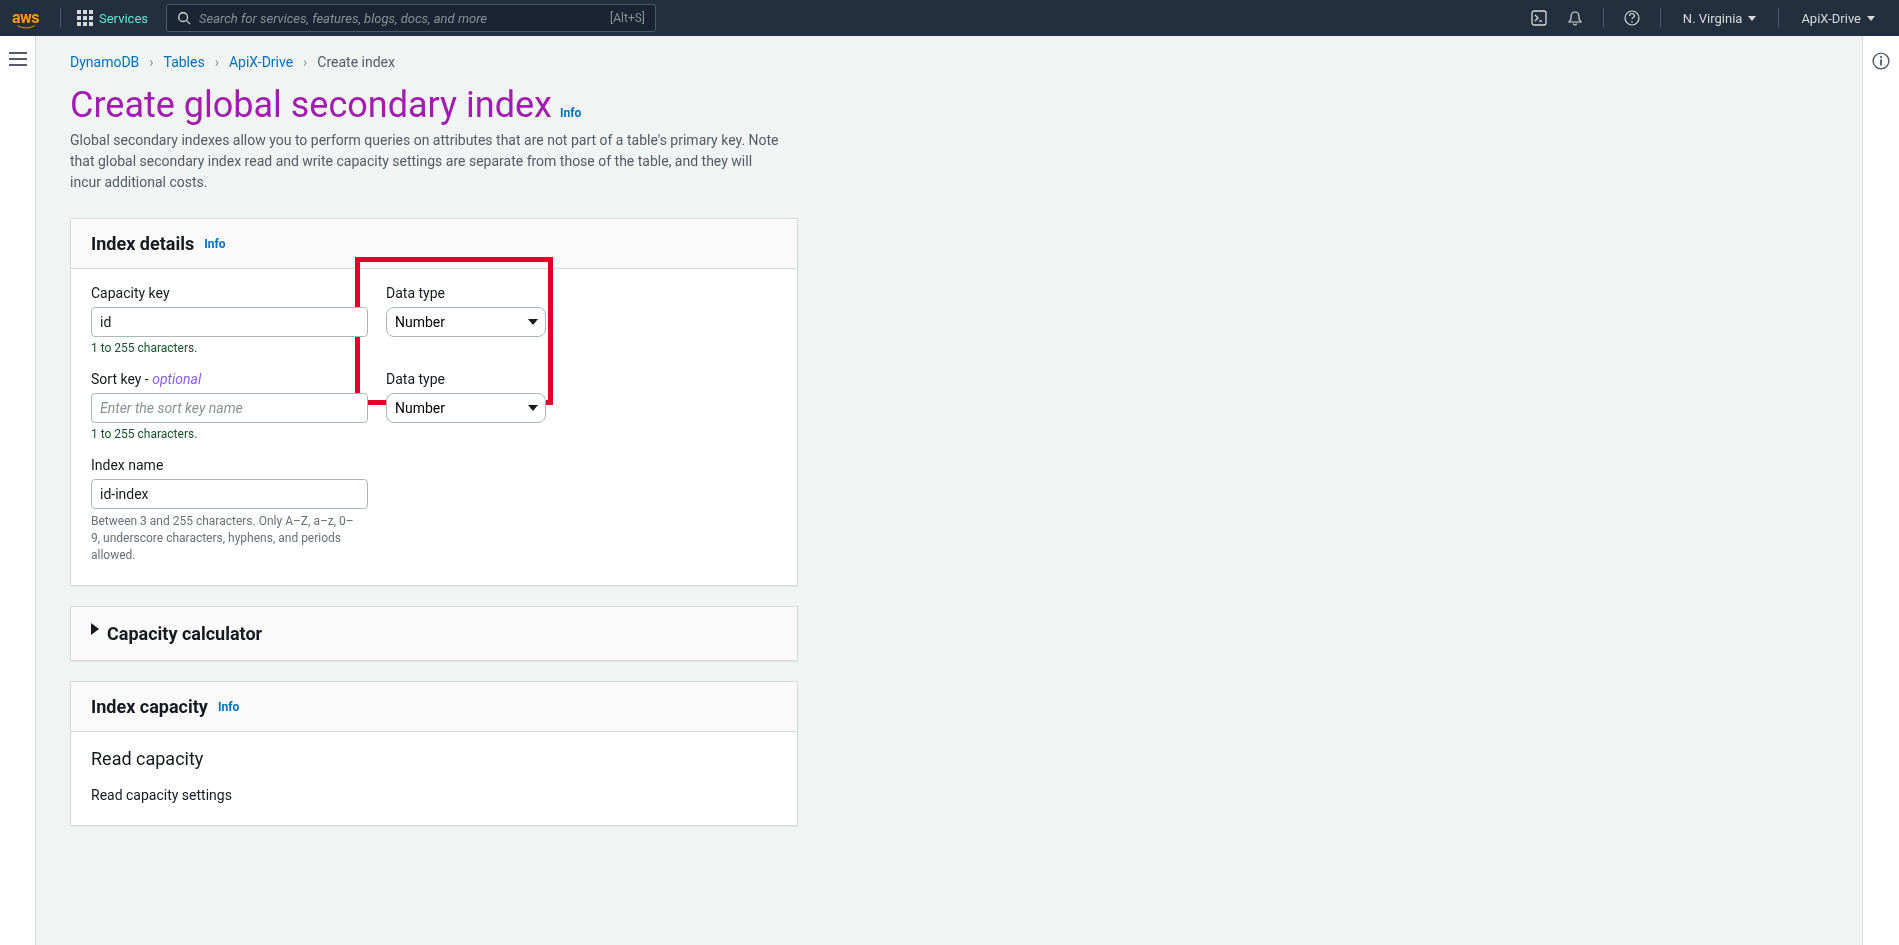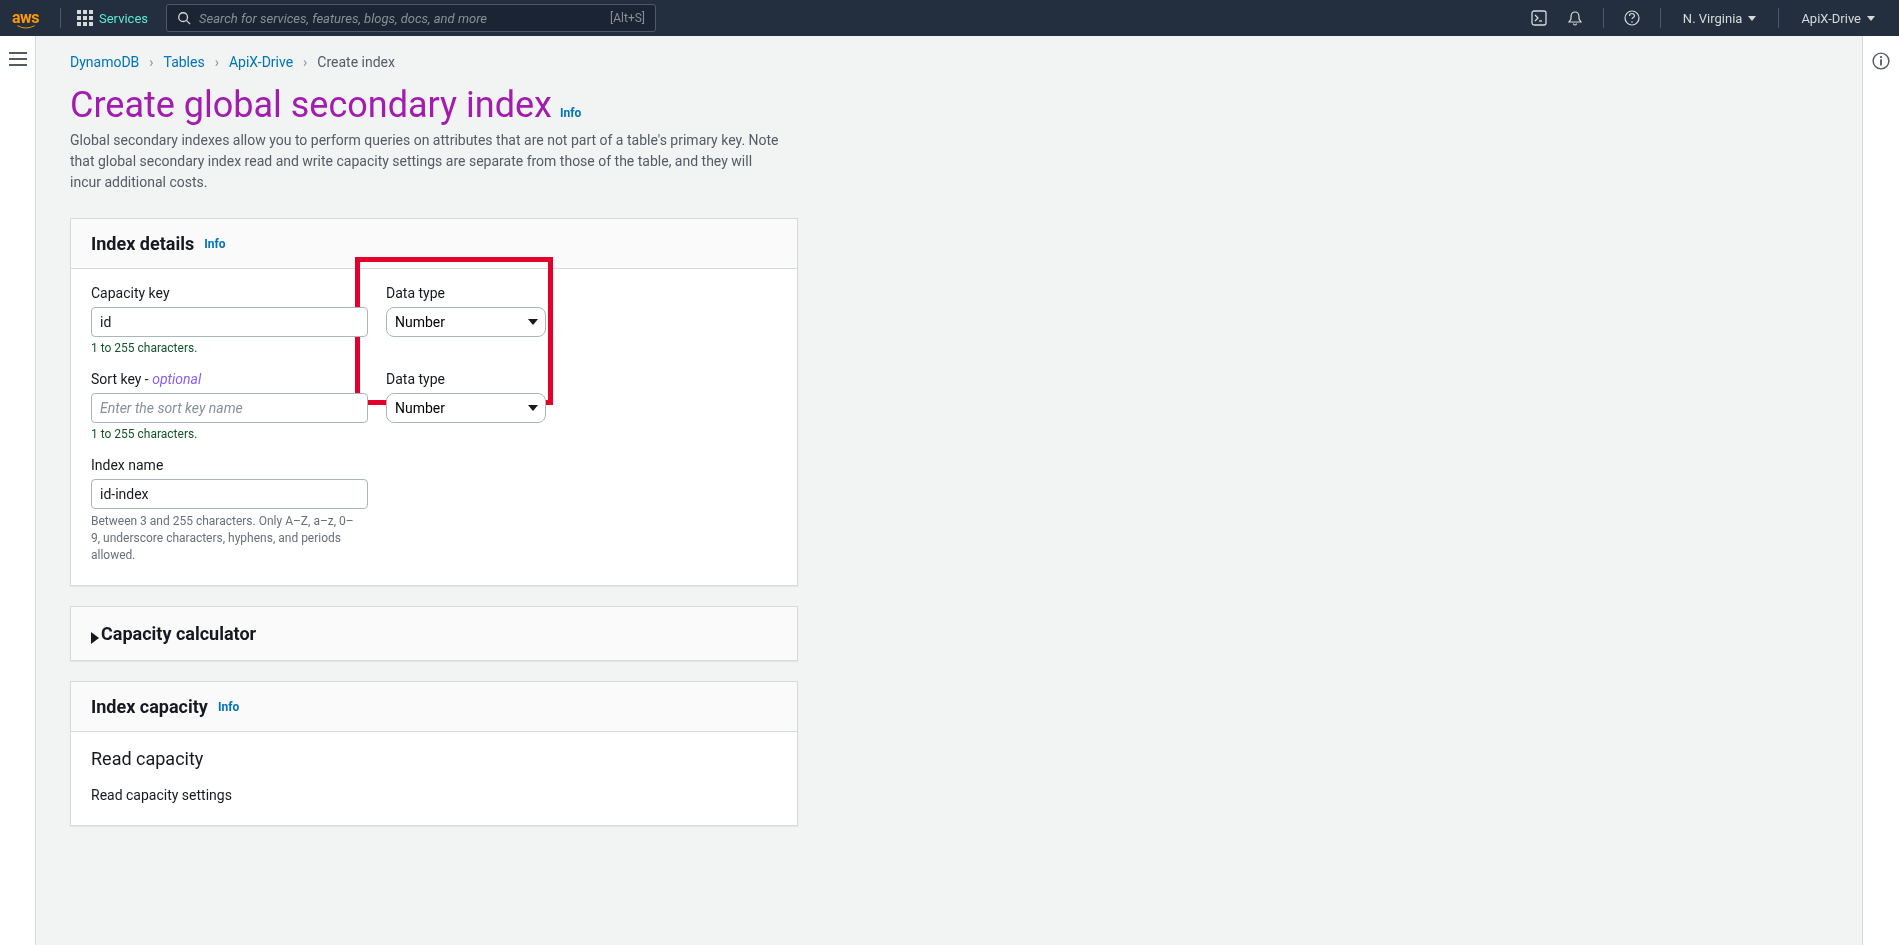--- a/index.html
+++ b/index.html
@@ -63,21 +63,21 @@
 .select-wrap { position: relative; width: 160px; }
 .select-input { width: 160px; height: 30px; border: 1px solid #aab7b8; border-radius: 8px; background: #fff; padding: 0 26px 0 8px; font-size: 14px; text-align:left; cursor:pointer; display:flex; align-items:center; }
 .select-caret { position:absolute; right:8px; top:50%; transform:translateY(-50%); width:0; height:0; border-left:5px solid transparent; border-right:5px solid transparent; border-top:6px solid #16191f; pointer-events:none; }
 
 .highlight-box { position: absolute; border: 5px solid #e4002b; pointer-events: none; left: 284px; top: -12px; width: 198px; height: 148px; }
 
 .index-name-field { margin-top: 10px; }
 .hint-wide { font-size: 12px; color: #687078; margin-top: 4px; max-width: 270px; line-height:1.4; }
 
 
-.expander-header { padding: 16px 20px; display:flex; align-items:flex-end; gap:2px; cursor:pointer; background:#fafafa; }
+.expander-header { padding: 16px 20px; display:flex; align-items:flex-start; gap:8px; cursor:pointer; background:#fafafa; }
 .expander-caret { width:0; height:0; border-top:6px solid transparent; border-bottom:6px solid transparent; border-left:8px solid #16191f; }
 .expander-title { font-size: 18px; font-weight: 700; }
 
 .section-sub-title { font-size: 18px; font-weight: 400; color: #16191f; margin-bottom: 18px; }
 .section-sub-label { font-size: 14px; color: #16191f; }
 
 svg { display:block; }
 </style>
 </head>
 <body>

